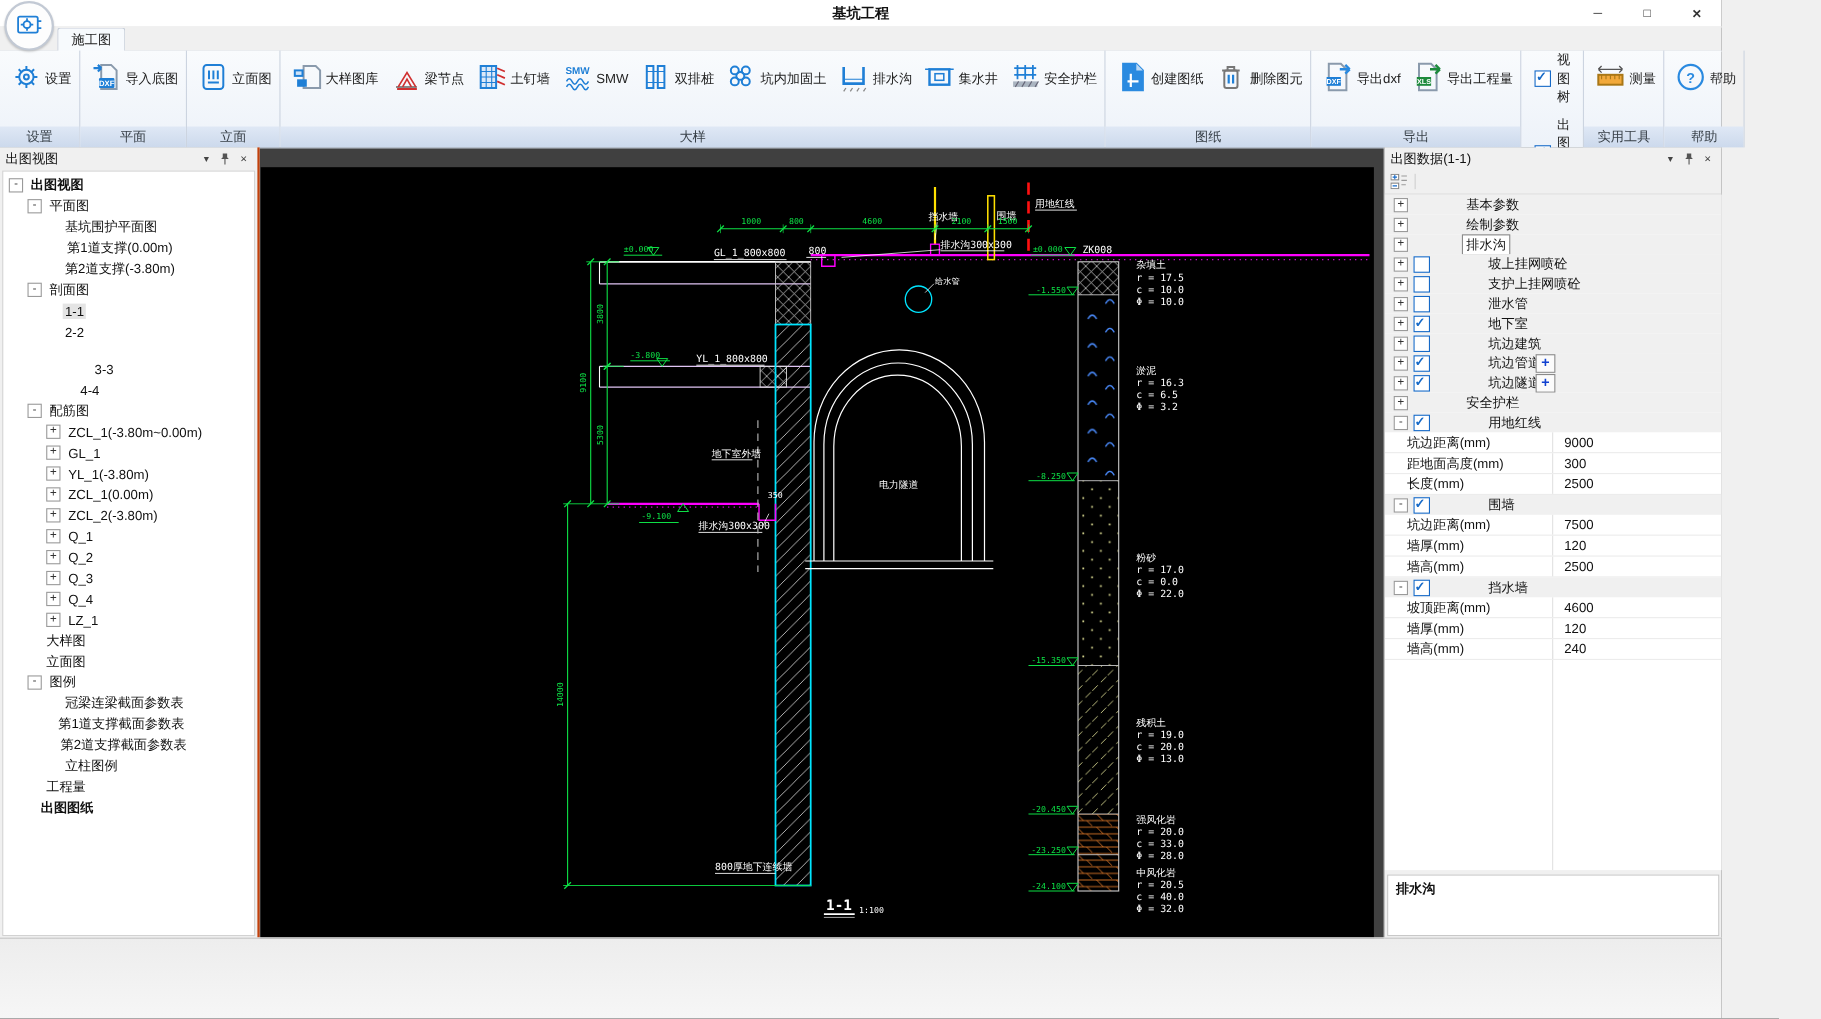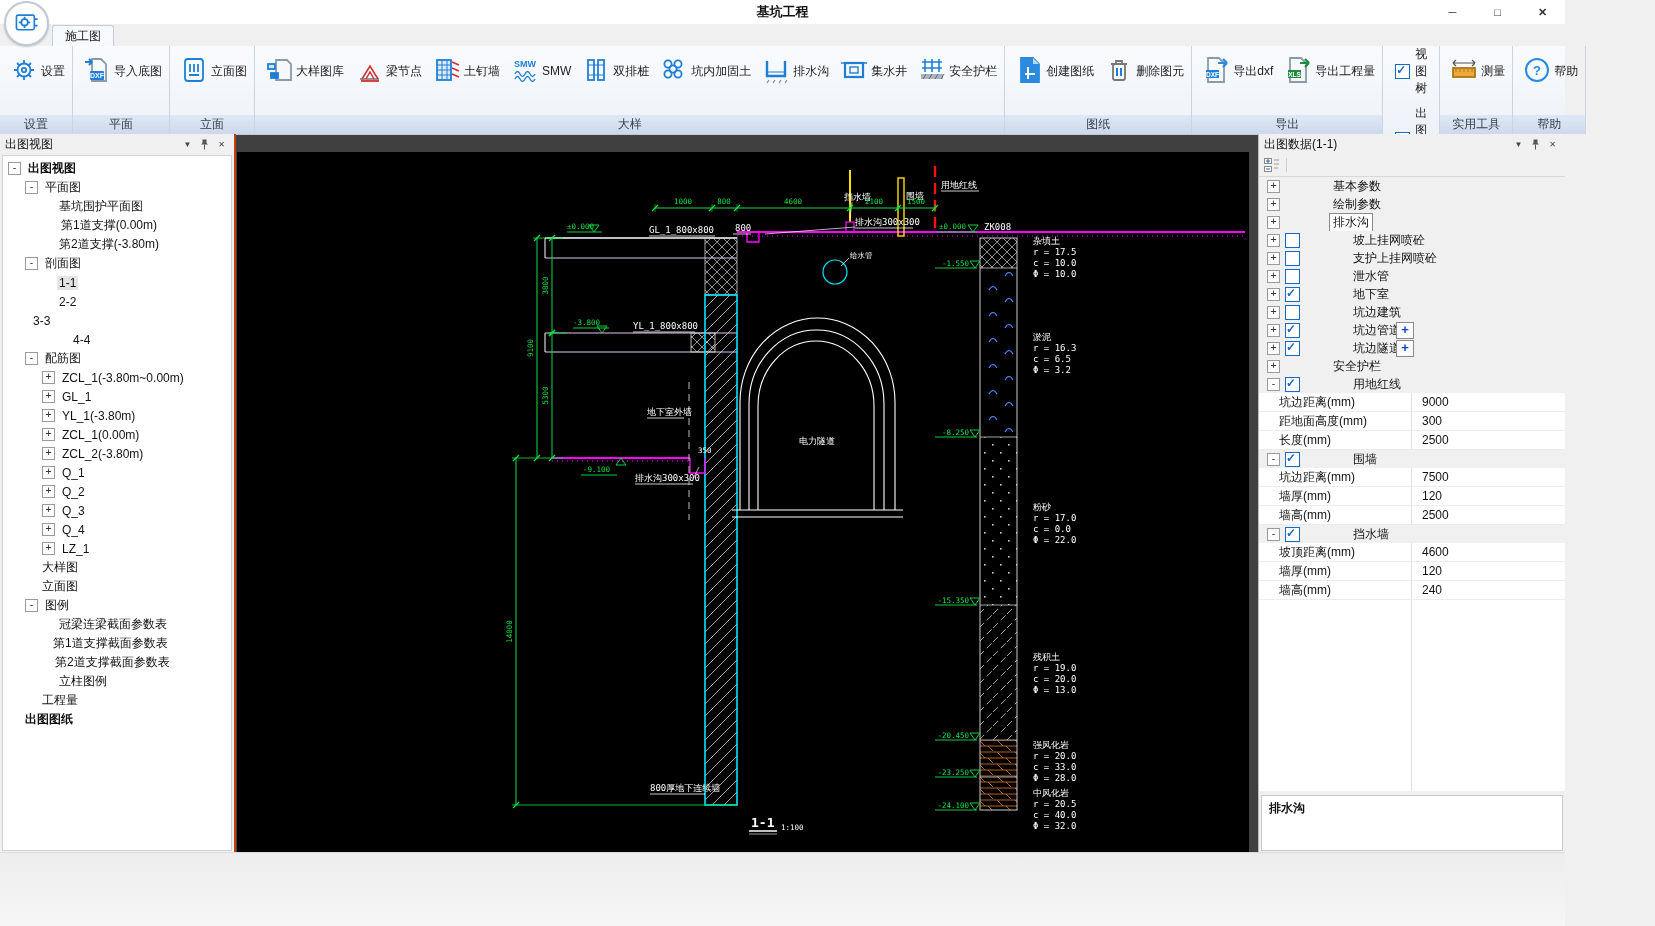--- a/index.html
+++ b/index.html
@@ -366,21 +366,21 @@
         <div class="trow" style="padding-left: 22px;">
           <span class="tglyph">-</span>
           <span class="tlbl">剖面图</span>
         </div>
         <div class="trow" style="padding-left: 54px;">
           <span class="tlbl sel">1-1</span>
         </div>
         <div class="trow" style="padding-left: 54px;">
           <span class="tlbl">2-2</span>
         </div>
-        <div class="trow" style="padding-left: 28px;">
+        <div class="trow" style="padding-left: 81px; margin-top: 15px;">
           <span class="tlbl">3-3</span>
         </div>
         <div class="trow" style="padding-left: 68px;">
           <span class="tlbl">4-4</span>
         </div>
         <div class="trow" style="padding-left: 22px;">
           <span class="tglyph">-</span>
           <span class="tlbl">配筋图</span>
         </div>
         <div class="trow" style="padding-left: 39px;">
@@ -441,21 +441,21 @@
         </div>
         <div class="trow" style="padding-left: 50px;">
           <span class="tlbl">第2道支撑截面参数表</span>
         </div>
         <div class="trow" style="padding-left: 54px;">
           <span class="tlbl">立柱图例</span>
         </div>
         <div class="trow" style="padding-left: 37px;">
           <span class="tlbl">工程量</span>
         </div>
-        <div class="trow" style="padding-left: 20px;">
+        <div class="trow" style="padding-left: 20px; margin-left: 12px;">
           <span class="tlbl b">出图图纸</span>
         </div>
       </div>
   </div>
 
   <div id="canvas-wrap">
   <svg width="1012" height="701" viewBox="0 0 1012 701">
     <defs>
       <pattern id="xh" width="10" height="10" patternUnits="userSpaceOnUse">
             <path d="M0 0L10 10M10 0L0 10" stroke="#cfcfcf" stroke-width="0.7"></path>

